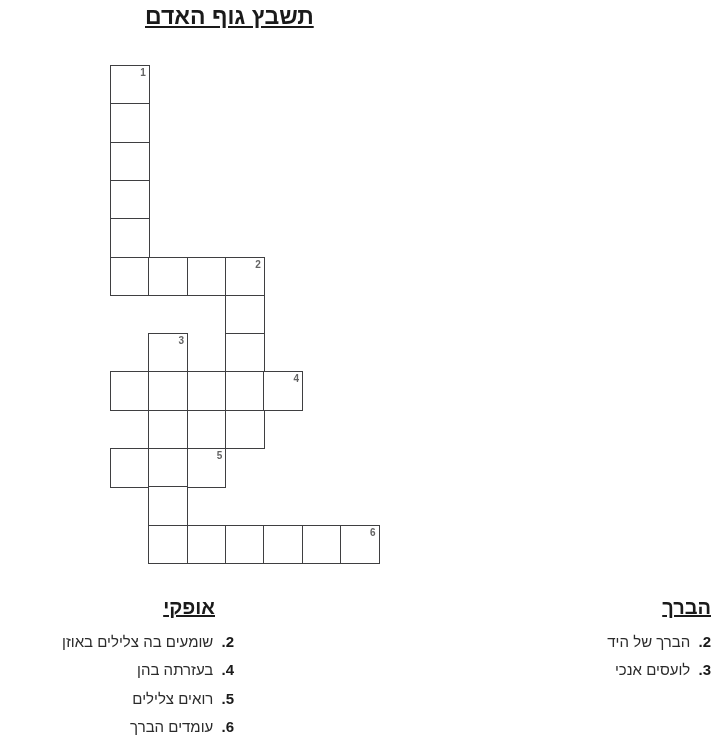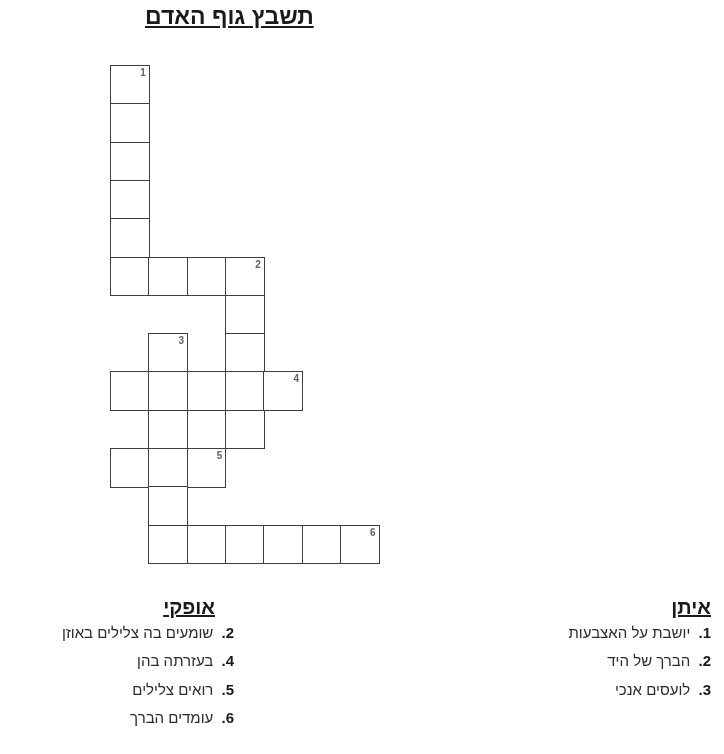--- a/index.html
+++ b/index.html
@@ -49,21 +49,21 @@
   .clue-header{
     font-size:20px;
     font-weight:bold;
     text-decoration:underline;
     color:var(--ink);
     height:20px;
     line-height:20px;
     text-align:right;
   }
   .clues-h .clue-header{padding-right:19px;}
-  .clue-list{margin-top:2px;}
+  .clue-list{margin-top:11px;}
   .clue-row{
     height:28.3px;
     line-height:28.3px;
     font-size:15px;
     color:#2b2b2b;
     text-align:right;
     white-space:nowrap;
   }
   .clue-num{
     font-weight:bold;
@@ -127,21 +127,20 @@
     <div class="clue-header" dir="rtl">אופקי</div>
     <div class="clue-list" dir="rtl">
         <div class="clue-row"><span class="clue-num">2.</span> <span>שומעים בה צלילים באוזן</span></div>
         <div class="clue-row"><span class="clue-num">4.</span> <span>בעזרתה בהן</span></div>
         <div class="clue-row"><span class="clue-num">5.</span> <span>רואים צלילים</span></div>
         <div class="clue-row"><span class="clue-num">6.</span> <span>עומדים הברך</span></div>
       </div>
   </div>
 
   <div class="clues clues-v">
-    <div class="clue-header" dir="rtl">איתן</div>
+    <div class="clue-header" dir="rtl">הברך</div>
     <div class="clue-list" dir="rtl">
-        <div class="clue-row"><span class="clue-num">1.</span> <span>יושבת על האצבעות</span></div>
         <div class="clue-row"><span class="clue-num">2.</span> <span>הברך של היד</span></div>
         <div class="clue-row"><span class="clue-num">3.</span> <span>לועסים אנכי</span></div>
       </div>
   </div>
 
 </div>
 
 </body></html>

